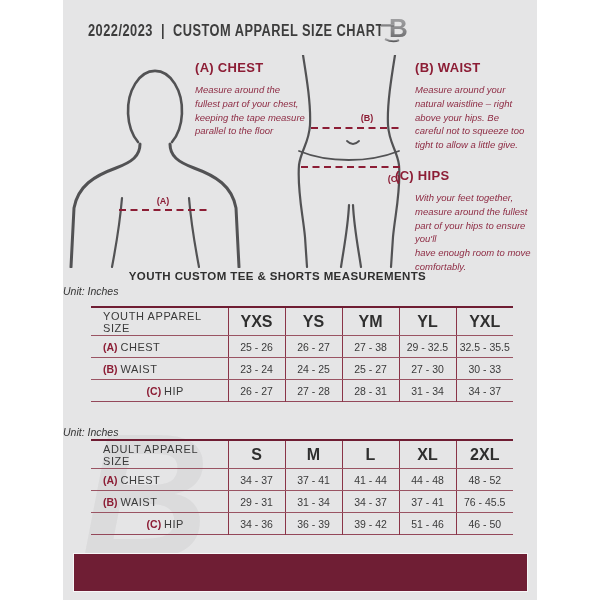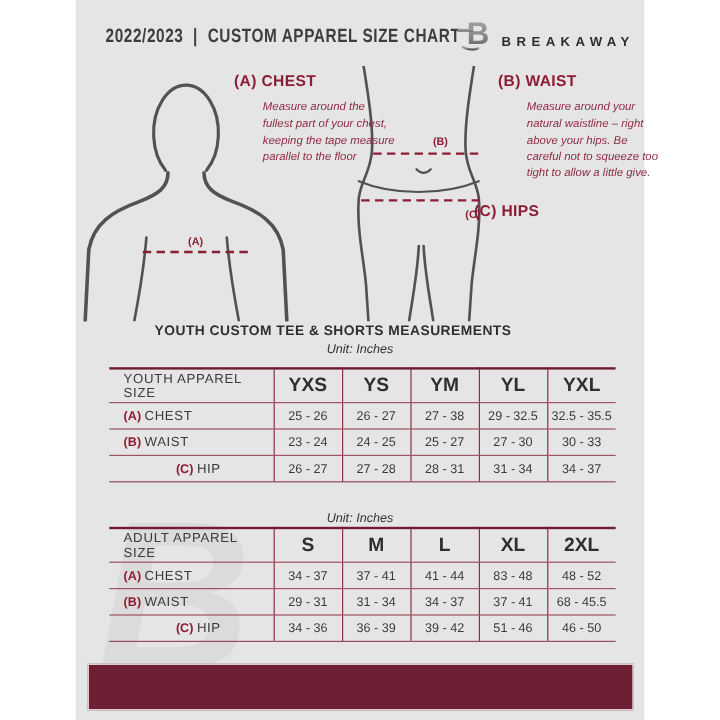--- a/index.html
+++ b/index.html
@@ -25,29 +25,29 @@
     font-size:11px;font-weight:700;color:#2e2e2e;letter-spacing:4.5px;white-space:nowrap;
     padding-top:6px;
   }
   
   .fig{position:absolute;}
   .g-head{
     position:absolute;font-size:13px;font-weight:700;color:#8c1d35;letter-spacing:.3px;
   }
   .g-body{
     position:absolute;font-size:9.5px;font-style:italic;color:#8e2c44;
-    line-height:1.45;white-space:pre-line;font-weight:500;margin-left:24px;
+    line-height:1.45;white-space:pre-line;font-weight:500;
   }
   
   .sec-title{
     position:absolute;left:0;width:429px;text-align:center;
     font-size:11.5px;font-weight:700;color:#2f2f2f;letter-spacing:.4px;
   }
   .sec-unit{
-    position:absolute;left:0;width:474px;text-align:center;
+    position:absolute;left:0;width:474px;text-align:left;
     font-size:10.5px;font-style:italic;color:#333;font-weight:500;
   }
   table.size{
     position:absolute;left:28px;width:422px;border-collapse:collapse;table-layout:fixed;
     border-top:2px solid #6f1d33;border-bottom:1px solid #94485a;
   }
   table.size col.c-label{width:137px;}
   table.size col.c-val{width:57px;}
   table.size th,table.size td{
     padding:0;border-left:1px solid #8a3448;border-right:1px solid #8a3448;
@@ -90,21 +90,20 @@
             <stop offset="0" stop-color="#a9a9ab"></stop>
               <stop offset=".55" stop-color="#8a8a8c"></stop>
               <stop offset="1" stop-color="#5c5c5e"></stop>
           </linearGradient>
         </defs>
         <text x="8" y="24" font-size="26" font-weight="700" fill="url(#lg)">B</text>
         <rect x="0" y="11" width="13" height="2.4" fill="url(#lg)"></rect>
         <path d="M4 26 q 8 4 14 1" stroke="url(#lg)" stroke-width="2" fill="none"></path>
       </svg>
     </span>
-    <span class="brand-name">BREAKAWAY</span>
   </div>
 
   <svg class="fig" style="left:5px;top:56px;" width="174" height="212" viewBox="0 0 174 212">
     <g fill="none" stroke="#525254" stroke-linecap="round">
       <path d="M 70,86 A 27,40 0 1 1 104,86" stroke-width="2.6"></path>
       <path d="M 72,88 C 72,100 64,106 48,112 C 26,120 10,130 6,152 L 3,211" stroke-width="3"></path>
       <path d="M 102,88 C 102,100 110,106 126,112 C 148,120 164,130 168,152 L 171,211" stroke-width="3"></path>
       <path d="M 54,142 C 52,166 48,190 44,211" stroke-width="2.2"></path>
       <path d="M 121,142 C 123,166 127,190 131,211" stroke-width="2.2"></path>
     </g>
@@ -127,20 +126,22 @@
     <text x="111" y="127" text-anchor="middle" font-size="9" font-weight="700" fill="#8c1d35">(C)</text>
   </svg>
 
   <div class="g-head" style="left:132px;top:60px;">(A) CHEST</div>
   <div class="g-body" style="left:132px;top:83px;width:112px;">Measure around the fullest part of your chest, keeping the tape measure parallel to the floor</div>
 
   <div class="g-head" style="left:352px;top:60px;">(B) WAIST</div>
   <div class="g-body" style="left:352px;top:83px;width:112px;">Measure around your natural waistline – right above your hips. Be careful not to squeeze too tight to allow a little give.</div>
 
   <div class="g-head" style="left:332px;top:168px;">(C) HIPS</div>
+  <div class="g-body" style="left:352px;top:191px;width:120px;">With your feet together, measure around the fullest part of your hips to ensure you'll
+have enough room to move comfortably.</div>
 
   <div class="sec-title" style="top:270px;">YOUTH CUSTOM TEE &amp; SHORTS MEASUREMENTS</div>
   <div class="sec-unit" style="top:285px;">Unit: Inches</div>
 
   <table class="size" style="top:306px;">
     <colgroup>
         <col class="c-label">
         <col class="c-val">
         <col class="c-val">
         <col class="c-val">
@@ -205,30 +206,30 @@
         <th>XL</th>
         <th>2XL</th>
       </tr>
     </thead>
     <tbody>
       <tr>
         <td><span class="rk">(A)</span> <span class="rl">CHEST</span></td>
         <td>34 - 37</td>
         <td>37 - 41</td>
         <td>41 - 44</td>
-        <td>83 - 48</td>
+        <td>44 - 48</td>
         <td>48 - 52</td>
       </tr>
       <tr>
         <td><span class="rk">(B)</span> <span class="rl">WAIST</span></td>
         <td>29 - 31</td>
         <td>31 - 34</td>
         <td>34 - 37</td>
         <td>37 - 41</td>
-        <td>68 - 45.5</td>
+        <td>76 - 45.5</td>
       </tr>
       <tr>
         <td><span class="rk">(C)</span> <span class="rl">HIP</span></td>
         <td>34 - 36</td>
         <td>36 - 39</td>
         <td>39 - 42</td>
         <td>51 - 46</td>
         <td>46 - 50</td>
       </tr>
     </tbody>

